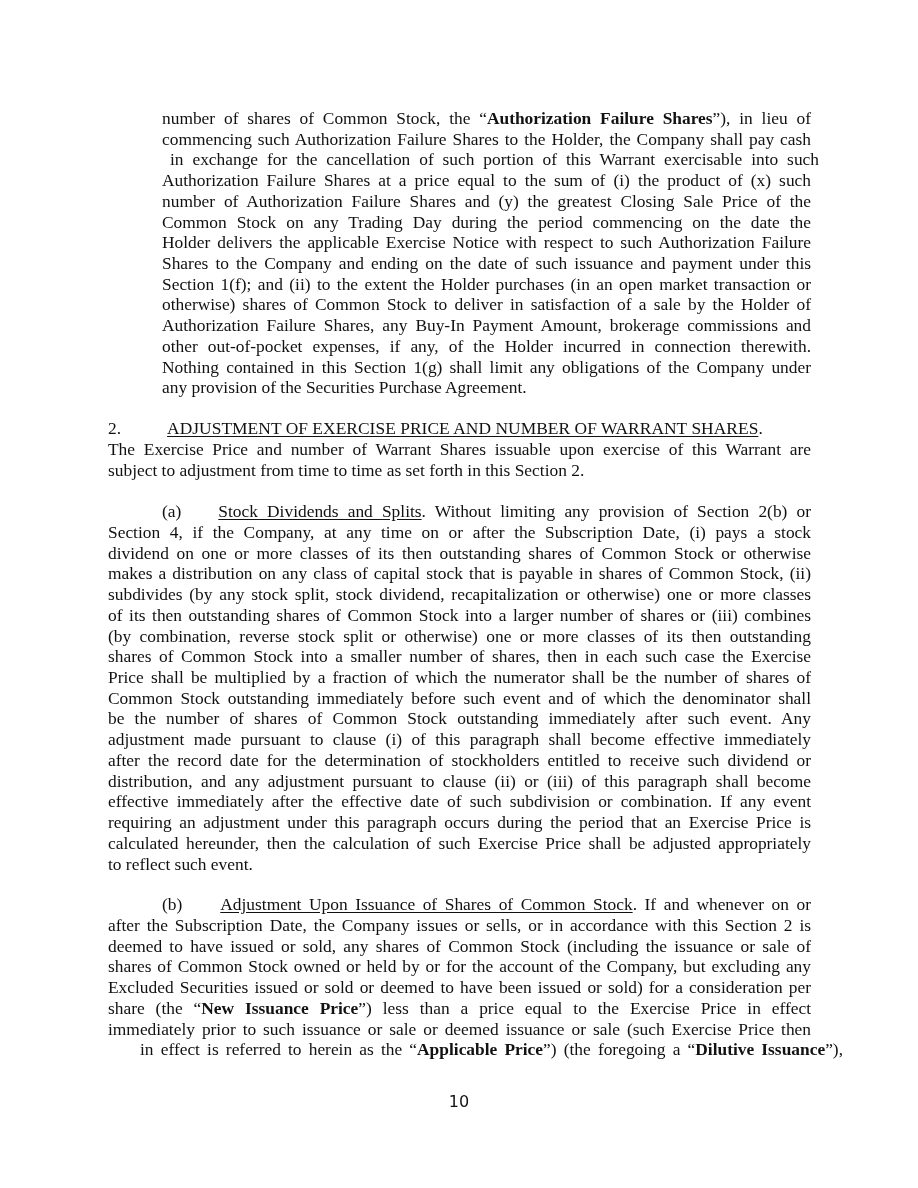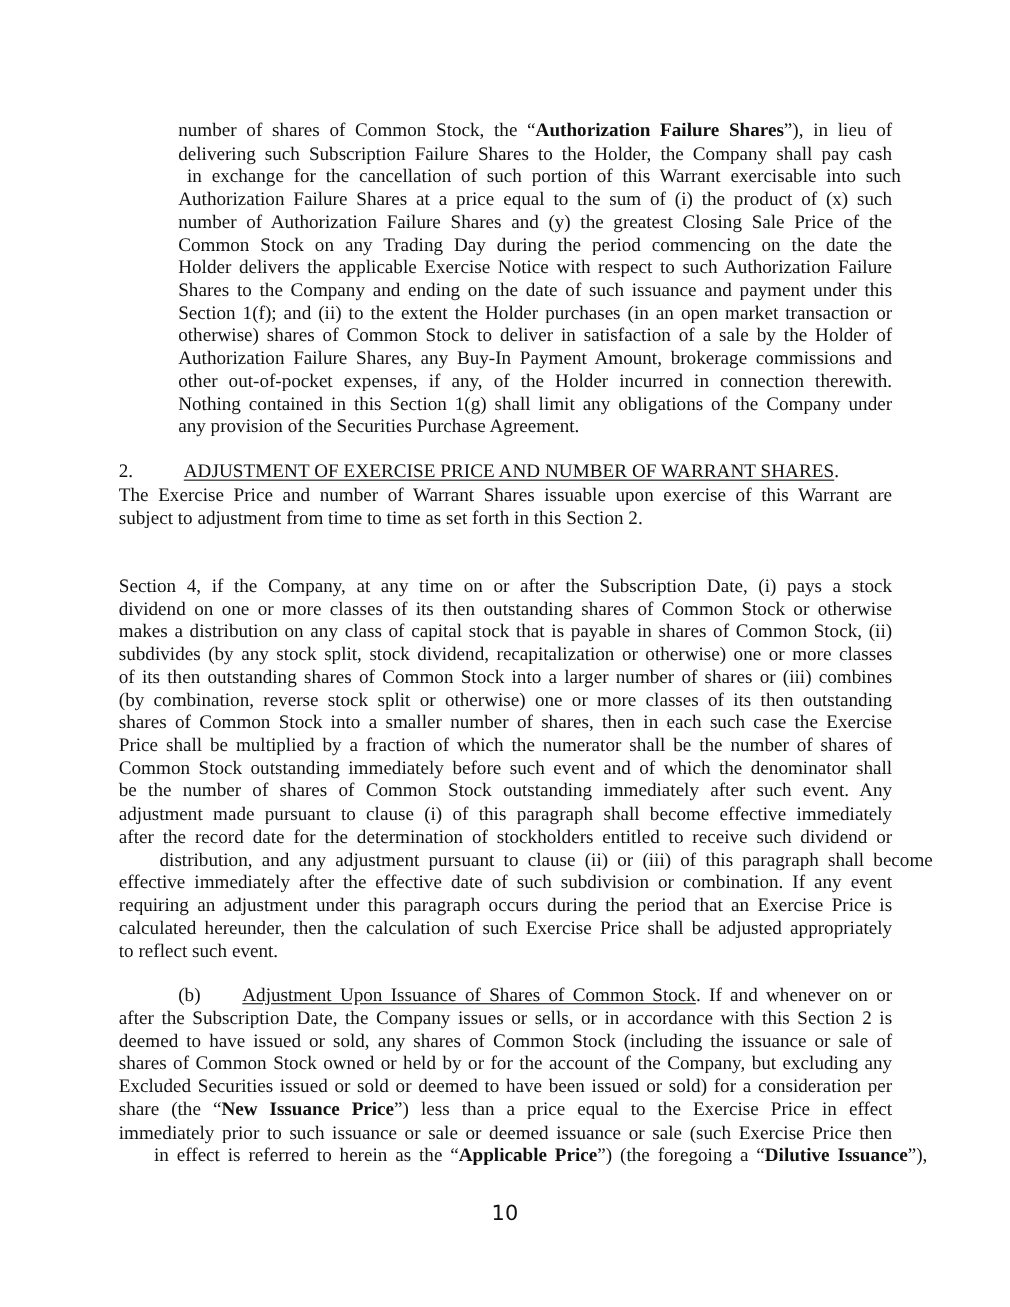--- a/index.html
+++ b/index.html
@@ -18,32 +18,32 @@
     text-align-last: justify;
     height: 20.7px;
   }
   .line.last { text-align-last: left; }
   .u { text-decoration: underline; text-underline-offset: 2px; }
   b { font-weight: bold; }
   .pagenum {
     position: absolute; left: 0; width: 918px; top: 1092px;
     text-align: center;
     font-family: "DejaVu Sans", "Liberation Sans", sans-serif;
-    font-size: 19px; color: #111;
+    font-size: 16px; color: #111;
   }
   .tab { display: inline-block; }
 </style>
 </head>
 <body>
 
 <div class="page">
 
   <div id="p1">
       <div class="line" style="left: 162px; top: 108px; width: 649px;">number of shares of Common Stock, the “<b>Authorization Failure Shares</b>”), in lieu of</div>
-      <div class="line" style="left: 162px; top: 128.72px; width: 649px;">delivering such Subscription Failure Shares to the Holder, the Company shall pay cash</div>
+      <div class="line" style="left: 162px; top: 128.72px; width: 649px;">commencing such Authorization Failure Shares to the Holder, the Company shall pay cash</div>
       <div class="line" style="left: 170px; top: 149.44px; width: 649px;">in exchange for the cancellation of such portion of this Warrant exercisable into such</div>
       <div class="line" style="left: 162px; top: 170.16px; width: 649px;">Authorization Failure Shares at a price equal to the sum of (i) the product of (x) such</div>
       <div class="line" style="left: 162px; top: 190.88px; width: 649px;">number of Authorization Failure Shares and (y) the greatest Closing Sale Price of the</div>
       <div class="line" style="left: 162px; top: 211.6px; width: 649px;">Common Stock on any Trading Day during the period commencing on the date the</div>
       <div class="line" style="left: 162px; top: 232.32px; width: 649px;">Holder delivers the applicable Exercise Notice with respect to such Authorization Failure</div>
       <div class="line" style="left: 162px; top: 253.04px; width: 649px;">Shares to the Company and ending on the date of such issuance and payment under this</div>
       <div class="line" style="left: 162px; top: 273.76px; width: 649px;">Section 1(f); and (ii) to the extent the Holder purchases (in an open market transaction or</div>
       <div class="line" style="left: 162px; top: 294.48px; width: 649px;">otherwise) shares of Common Stock to deliver in satisfaction of a sale by the Holder of</div>
       <div class="line" style="left: 162px; top: 315.2px; width: 649px;">Authorization Failure Shares, any Buy-In Payment Amount, brokerage commissions and</div>
       <div class="line" style="left: 162px; top: 335.92px; width: 649px;">other out-of-pocket expenses, if any, of the Holder incurred in connection therewith.</div>
@@ -52,34 +52,37 @@
     </div>
 
   <div class="line" style="left:108px; top:418px; width:703px; text-align:right; text-align-last:left;">
     <span>2.</span><span class="tab" style="width:46px"></span><span class="u" style="letter-spacing:0.05px;">ADJUSTMENT OF EXERCISE PRICE AND NUMBER OF WARRANT SHARES</span><span>.</span>
   </div>
   <div id="p2">
       <div class="line" style="left: 108px; top: 439px; width: 703px;">The Exercise Price and number of Warrant Shares issuable upon exercise of this Warrant are</div>
       <div class="line last" style="left: 108px; top: 459.72px; width: 703px;">subject to adjustment from time to time as set forth in this Section 2.</div>
     </div>
 
+  <div class="line" style="left:108px; top:501px; width:703px;">
+    <span class="tab" style="width:54px"></span><span>(a)</span><span class="tab" style="width:37px"></span><span class="u">Stock Dividends and Splits</span><span>. Without limiting any provision of Section 2(b) or</span>
+  </div>
   <div id="p3">
       <div class="line" style="left: 108px; top: 522px; width: 703px;">Section 4, if the Company, at any time on or after the Subscription Date, (i) pays a stock</div>
       <div class="line" style="left: 108px; top: 542.72px; width: 703px;">dividend on one or more classes of its then outstanding shares of Common Stock or otherwise</div>
       <div class="line" style="left: 108px; top: 563.44px; width: 703px;">makes a distribution on any class of capital stock that is payable in shares of Common Stock, (ii)</div>
       <div class="line" style="left: 108px; top: 584.16px; width: 703px;">subdivides (by any stock split, stock dividend, recapitalization or otherwise) one or more classes</div>
       <div class="line" style="left: 108px; top: 604.88px; width: 703px;">of its then outstanding shares of Common Stock into a larger number of shares or (iii) combines</div>
       <div class="line" style="left: 108px; top: 625.6px; width: 703px;">(by combination, reverse stock split or otherwise) one or more classes of its then outstanding</div>
       <div class="line" style="left: 108px; top: 646.32px; width: 703px;">shares of Common Stock into a smaller number of shares, then in each such case the Exercise</div>
       <div class="line" style="left: 108px; top: 667.04px; width: 703px;">Price shall be multiplied by a fraction of which the numerator shall be the number of shares of</div>
       <div class="line" style="left: 108px; top: 687.76px; width: 703px;">Common Stock outstanding immediately before such event and of which the denominator shall</div>
       <div class="line" style="left: 108px; top: 708.48px; width: 703px;">be the number of shares of Common Stock outstanding immediately after such event. Any</div>
       <div class="line" style="left: 108px; top: 729.2px; width: 703px;">adjustment made pursuant to clause (i) of this paragraph shall become effective immediately</div>
       <div class="line" style="left: 108px; top: 749.92px; width: 703px;">after the record date for the determination of stockholders entitled to receive such dividend or</div>
-      <div class="line" style="left: 108px; top: 770.64px; width: 703px; margin-left: 37px;">distribution, and any adjustment pursuant to clause (ii) or (iii) of this paragraph shall become</div>
+      <div class="line" style="left: 108px; top: 770.64px; width: 703px;">distribution, and any adjustment pursuant to clause (ii) or (iii) of this paragraph shall become</div>
       <div class="line" style="left: 108px; top: 791.36px; width: 703px;">effective immediately after the effective date of such subdivision or combination. If any event</div>
       <div class="line" style="left: 108px; top: 812.08px; width: 703px;">requiring an adjustment under this paragraph occurs during the period that an Exercise Price is</div>
       <div class="line" style="left: 108px; top: 832.8px; width: 703px;">calculated hereunder, then the calculation of such Exercise Price shall be adjusted appropriately</div>
       <div class="line last" style="left: 108px; top: 853.52px; width: 703px;">to reflect such event.</div>
     </div>
 
   <div class="line" style="left:108px; top:894px; width:703px;">
     <span class="tab" style="width:54px"></span><span>(b)</span><span class="tab" style="width:38px"></span><span class="u">Adjustment Upon Issuance of Shares of Common Stock</span><span>. If and whenever on or</span>
   </div>
   <div id="p4">

